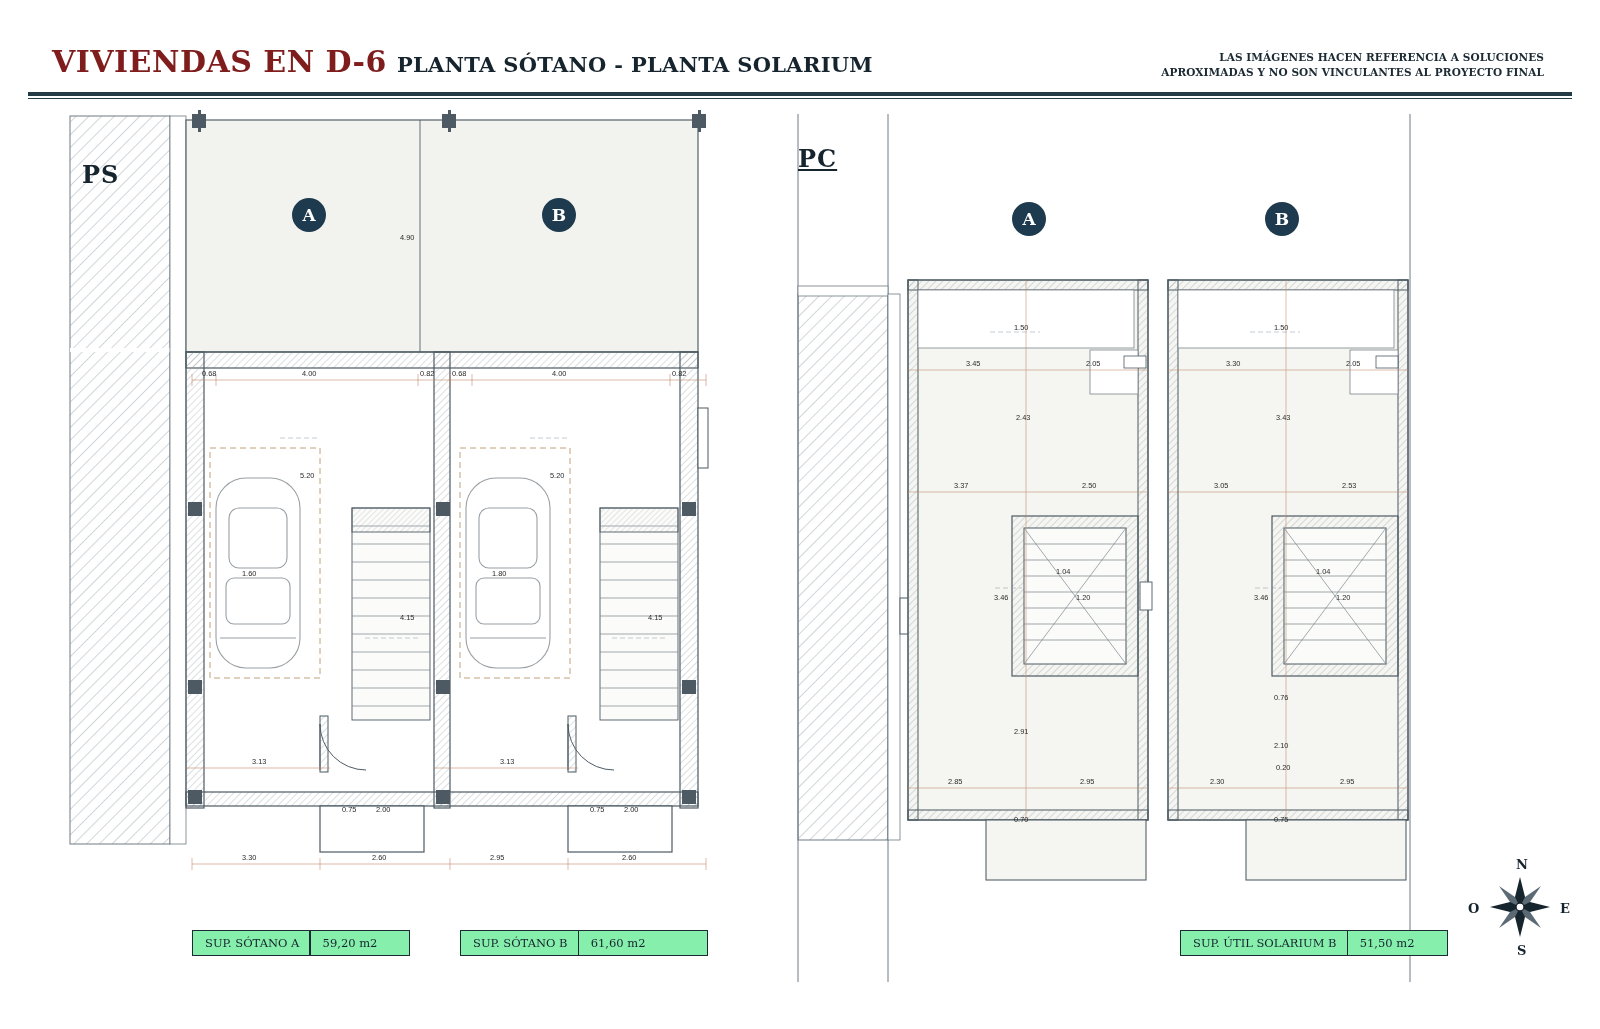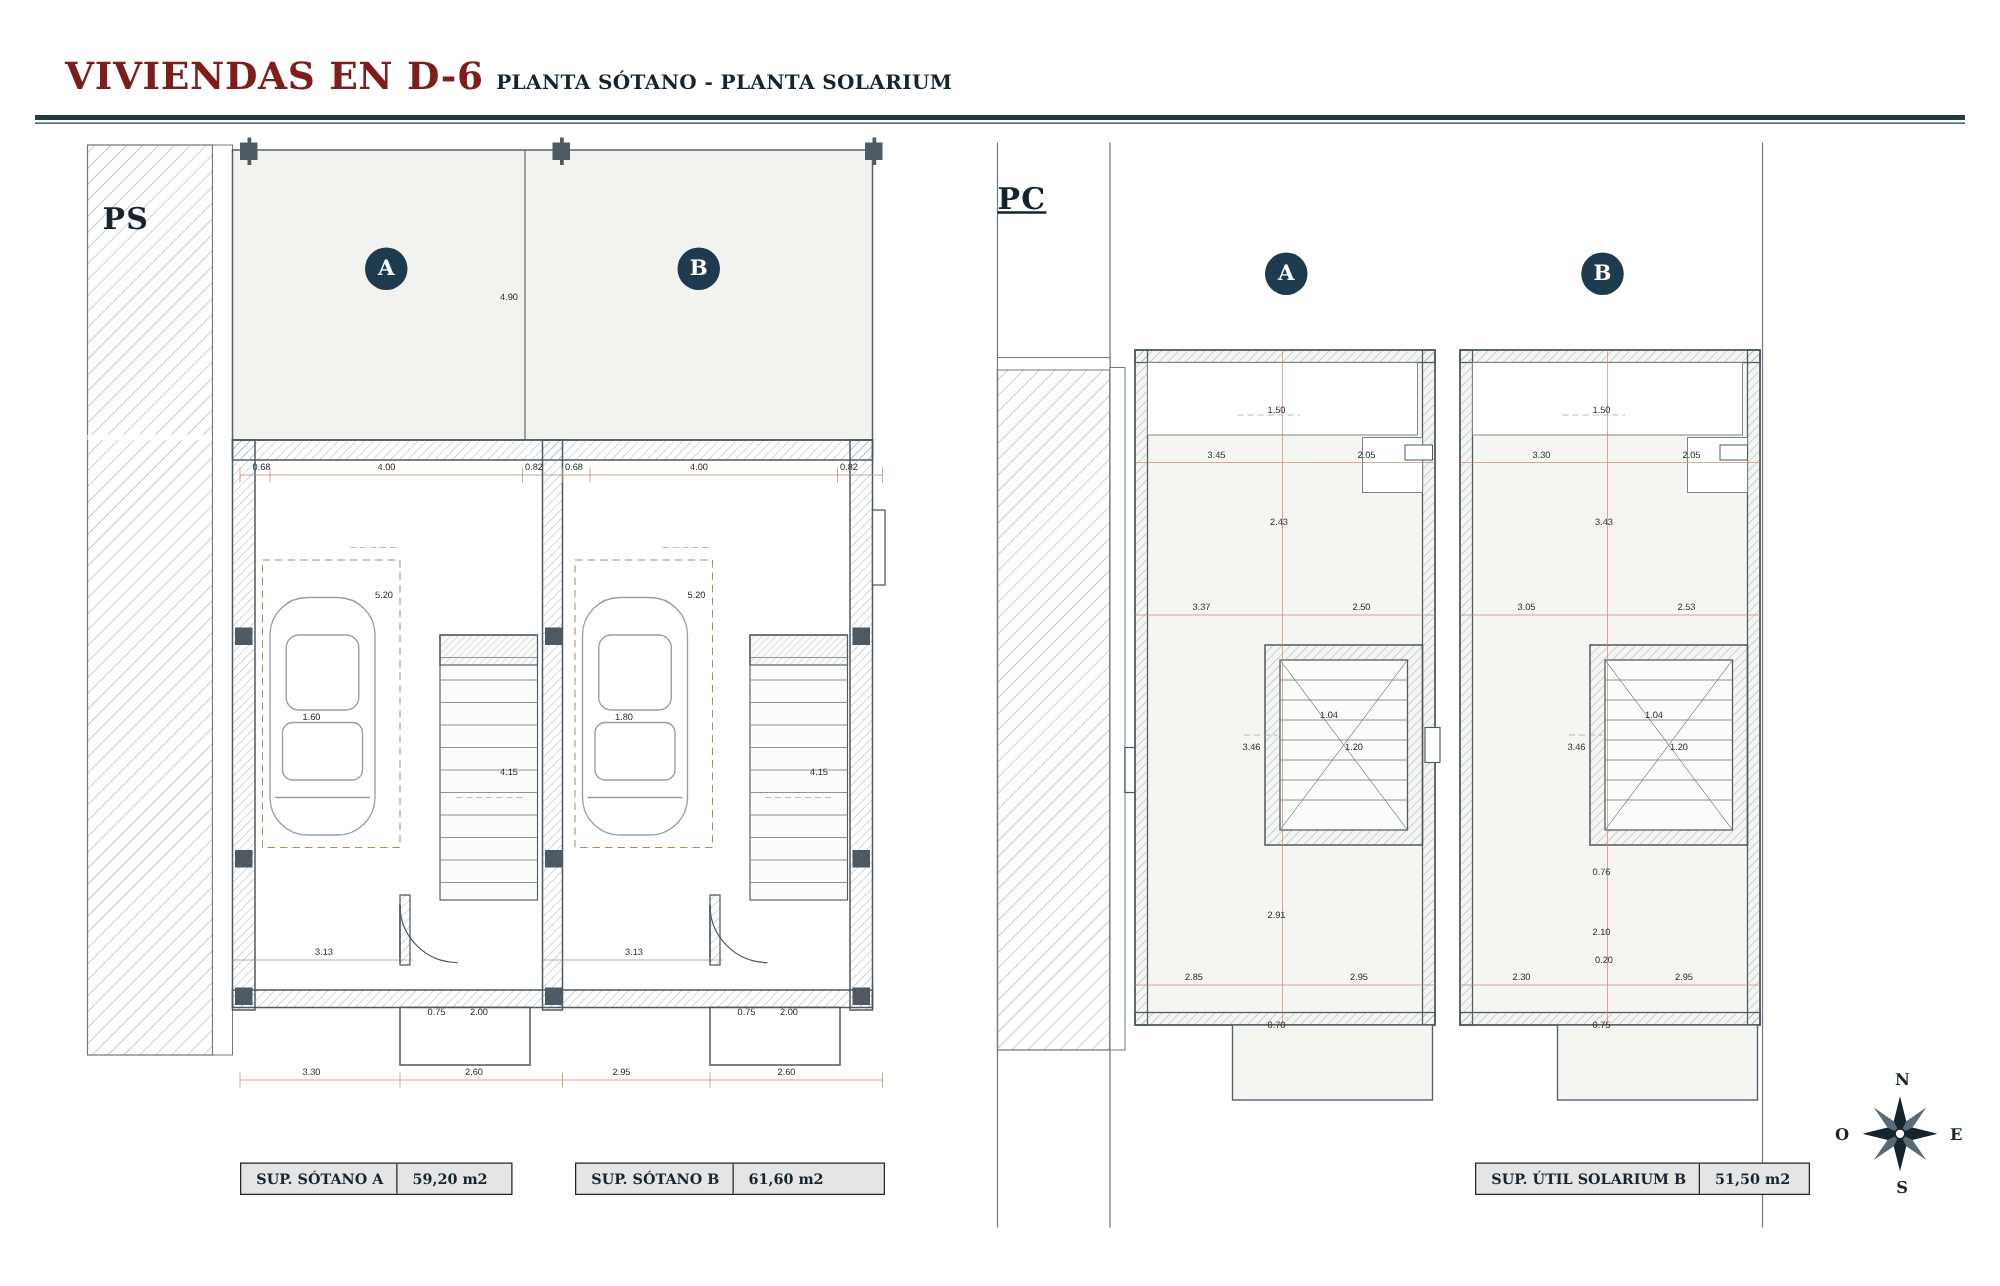--- a/index.html
+++ b/index.html
@@ -24,21 +24,21 @@
   .title-main {
     font-family:"DejaVu Serif", serif;
     font-weight:bold;
     font-size:30px;
     letter-spacing:0.5px;
     color:#7f1d1d;
   }
   .title-sub {
     font-family:"DejaVu Serif", serif;
     font-weight:bold;
-    font-size:16px;
+    font-size:21px;
     letter-spacing:0.3px;
     color:#16242e;
   }
   .disclaimer {
     position:absolute; right:56px; top:50px;
     text-align:right;
     font-family:"DejaVu Serif", serif;
     font-weight:bold;
     font-size:10.5px;
     line-height:1.45;
@@ -81,24 +81,24 @@
     display:flex; align-items:center; justify-content:center;
   }
 
   
   .area-box {
     position:absolute;
     height:26px;
     border:1.4px solid #1b2a33;
     display:flex; align-items:center;
     font-family:"DejaVu Serif", serif;
-    font-weight:bold;
+    font-weight:normal;
     font-size:11.5px;
     color:#16242e;
-    background:#e5e5e5;
+    background:#86efac;
     white-space:nowrap;
   }
   .area-box .lbl { padding:0 10px 0 12px; }
   .area-box .sep { width:1.2px; background:#1b2a33; height:100%; }
   .area-box .val { padding:0 12px; }
 
   
   .compass {
     position:absolute; right:34px; bottom:76px; width:92px; height:92px;
   }
@@ -121,20 +121,24 @@
     fill:#2a2a2a;
   }
 </style>
 </head>
 <body>
 
 <div class="header">
   <div class="title-wrap">
     <div class="title-main">VIVIENDAS EN D-6</div>
     <div class="title-sub">PLANTA SÓTANO - PLANTA SOLARIUM</div>
+  </div>
+  <div class="disclaimer">
+    <div>LAS IMÁGENES HACEN REFERENCIA A SOLUCIONES</div>
+    <div>APROXIMADAS Y NO SON VINCULANTES AL PROYECTO FINAL</div>
   </div>
   <div class="rule"></div>
   <div class="rule thin"></div>
 </div>
 
 <div class="plan" id="plan-ps">
 
   <div class="plan-label" style="left:62px; top:52px;">PS</div>
 
   <div class="unit-badge" style="left:272px; top:90px;">A</div>

